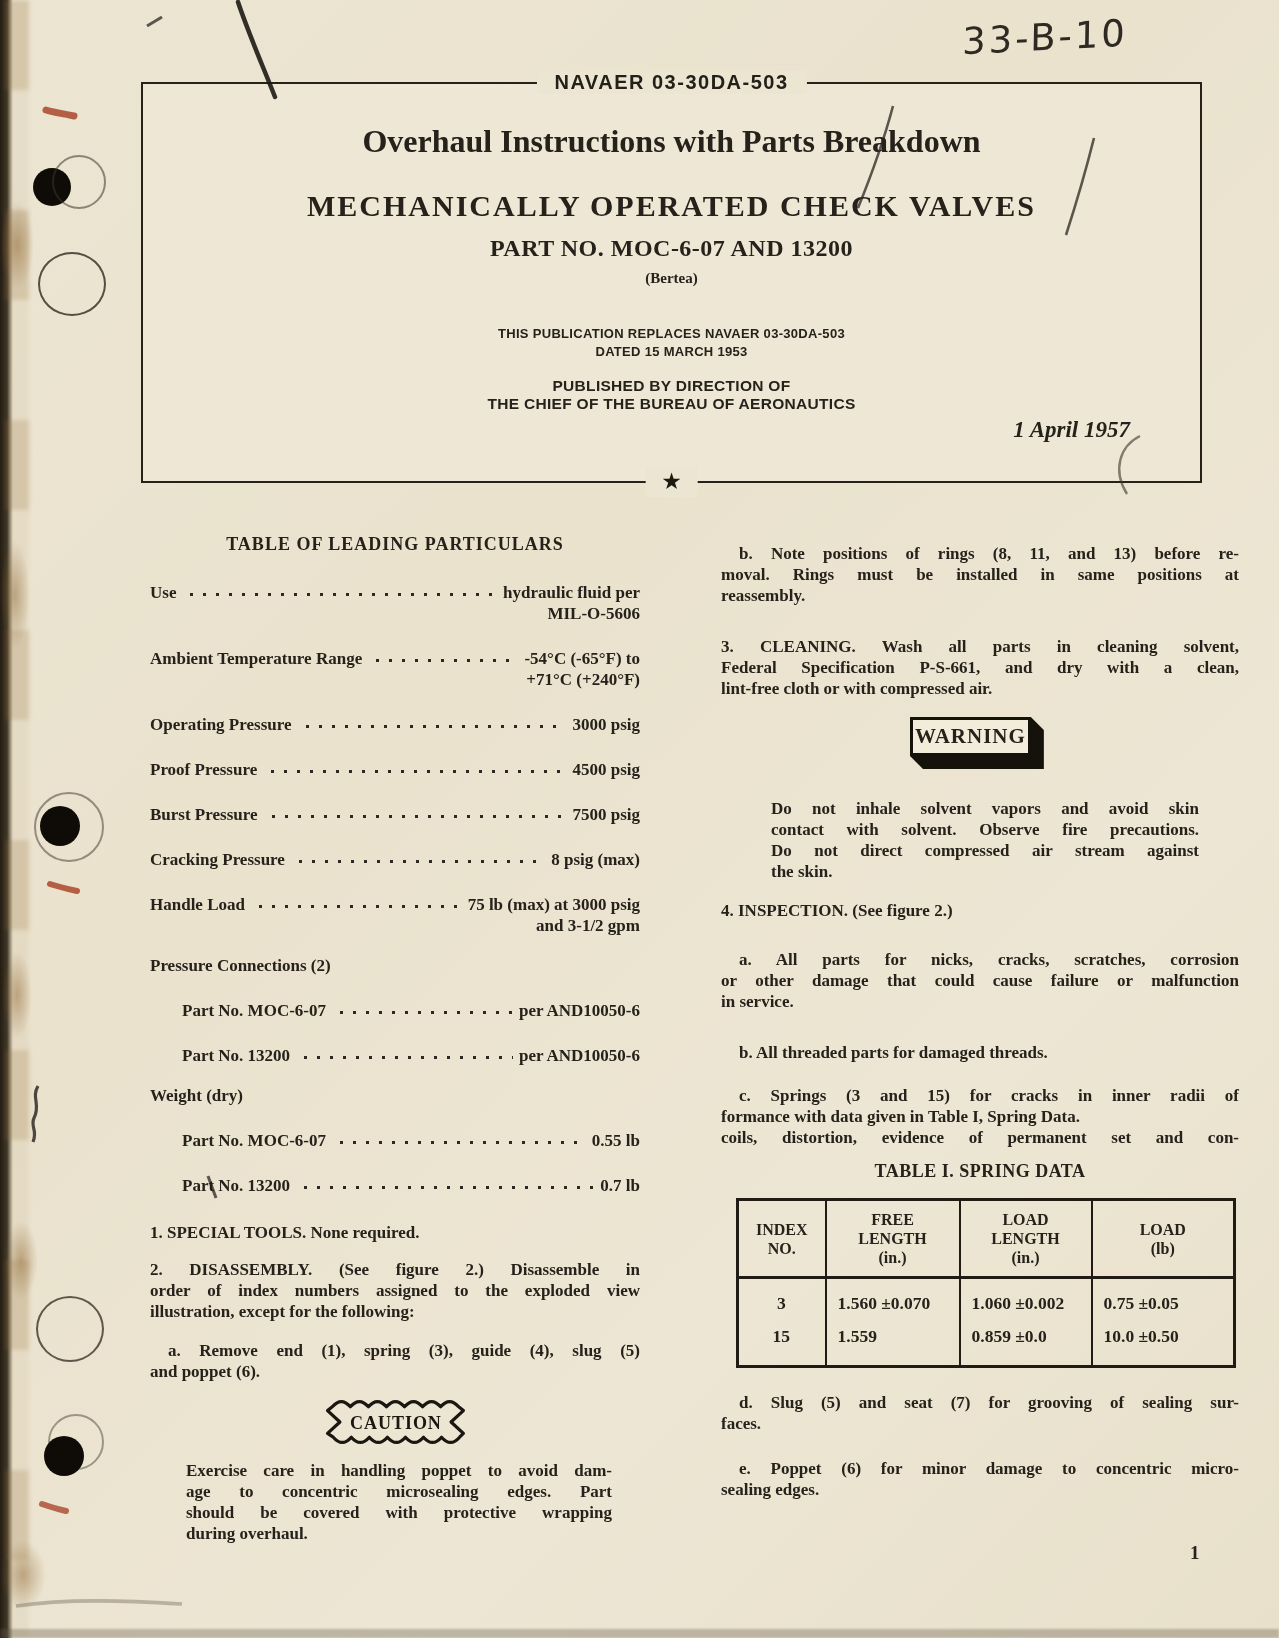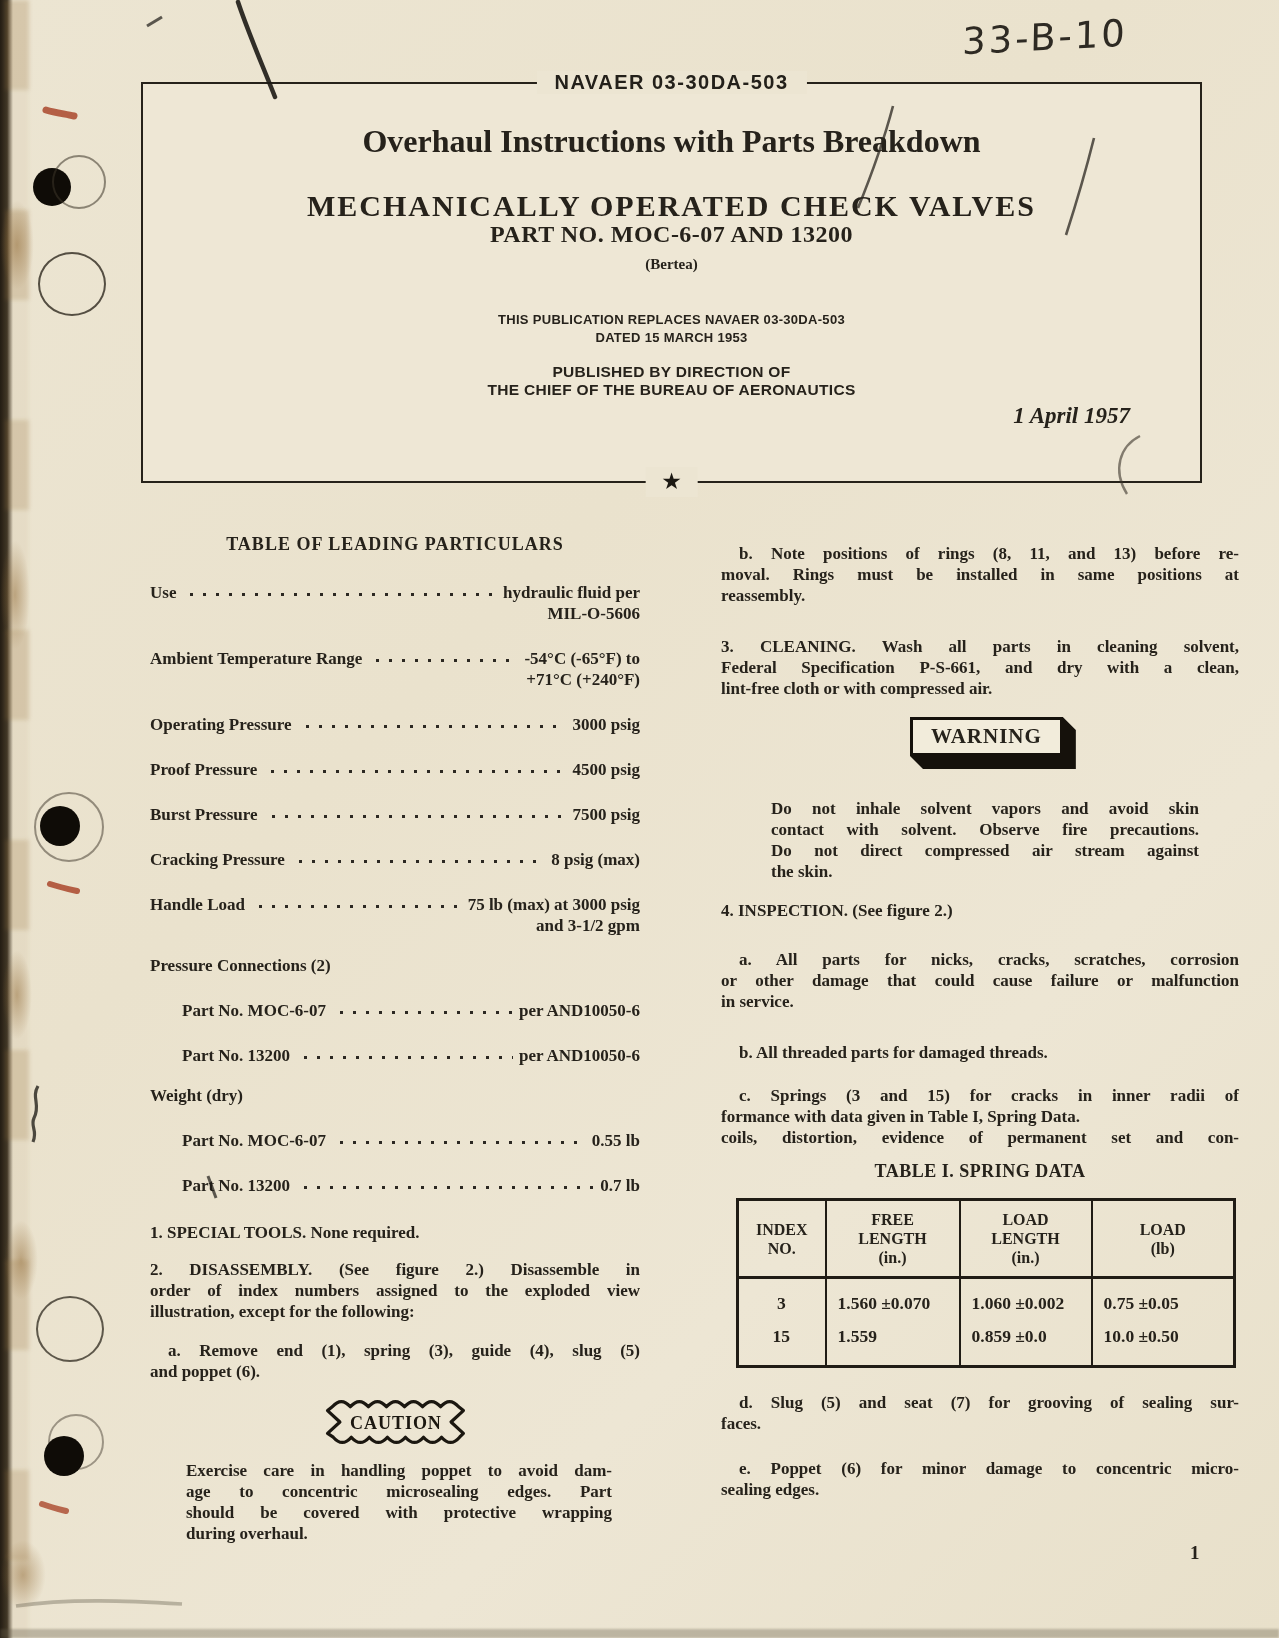--- a/index.html
+++ b/index.html
@@ -21,21 +21,21 @@
   
   .titlebox{position:absolute;left:141px;top:82px;width:1061px;height:401px;box-sizing:border-box;
     border:2.5px solid #26221a;background:#eee7d5;text-align:center;z-index:2;}
   .navaer{position:absolute;top:-13px;left:50%;transform:translateX(-50%);background:#ece5d2;
     padding:0 18px;font-family:"Liberation Sans",sans-serif;font-weight:bold;font-size:20px;
     letter-spacing:1.5px;white-space:nowrap;color:#23201a;}
   .starline{position:absolute;bottom:-16px;left:50%;transform:translateX(-50%);background:#ece5d2;
     padding:0 16px;font-size:23px;line-height:30px;color:#1c1913;}
   .tb-title{margin-top:40px;font-size:32px;line-height:34px;font-weight:bold;}
   .tb-sub{margin-top:32px;font-size:30px;line-height:31px;font-weight:bold;letter-spacing:2px;}
-  .tb-part{font-size:24px;line-height:26px;font-weight:bold;letter-spacing:.5px;}
+  .tb-part{margin-top:14px;font-size:24px;line-height:26px;font-weight:bold;letter-spacing:.5px;}
   .tb-mfr{margin-top:8px;font-size:15px;line-height:18px;font-weight:bold;}
   .tb-replaces{margin-top:38px;font-family:"Liberation Sans",sans-serif;font-weight:bold;
     font-size:13px;line-height:18px;letter-spacing:.3px;}
   .tb-published{margin-top:16px;font-family:"Liberation Sans",sans-serif;font-weight:bold;
     font-size:15.5px;line-height:18px;letter-spacing:.3px;}
   .tb-date{margin-top:4px;font-size:23px;line-height:26px;font-style:italic;font-weight:bold;
     text-align:right;padding-right:70px;}
   
   .col{position:absolute;top:505px;z-index:2;font-size:17px;font-weight:bold;}
   .lcol{left:150px;width:490px;}
@@ -57,21 +57,21 @@
   .mt24{margin-top:24px;}.mt26{margin-top:26px;}.mt28{margin-top:28px;}.mt30{margin-top:30px;}
   .mt38{margin-top:38px;}
   
   .caution-wrap{margin:12px auto 0;width:152px;}
   .caution-wrap svg{display:block;}
   .cau-note{margin:10px 0 0 36px;width:426px;}
   .warn3d{position:relative;display:inline-block;margin:18px 0 0 189px;}
   .warn3d .slab{position:absolute;left:0;top:0;right:-13px;bottom:-13px;background:#15110b;
     clip-path:polygon(0 0,calc(100% - 13px) 0,100% 13px,100% 100%,13px 100%,0 calc(100% - 13px));}
   .warn3d .face{position:relative;border:3px solid #15110b;background:#f2ecdb;
-    padding:4px 18px;font-size:21px;font-weight:bold;letter-spacing:1px;}
+    padding:4px 2px;font-size:21px;font-weight:bold;letter-spacing:1px;}
   .warn-note{margin:42px 0 0 50px;width:428px;}
   
   .tcap{margin-top:12px;text-align:center;font-size:18px;letter-spacing:.5px;line-height:22px;}
   table.sptable{border-collapse:collapse;margin:16px 0 0 15px;width:497px;table-layout:fixed;
     border:3px solid #201c15;}
   .sptable th{border-left:2.5px solid #201c15;border-bottom:3px solid #201c15;
     font-size:16px;line-height:19px;padding:9px 2px;text-align:center;vertical-align:middle;font-weight:bold;}
   .sptable th:first-child{border-left:none;}
   .sptable td{border-left:2.5px solid #201c15;font-size:17.5px;font-weight:bold;text-align:left;padding-left:11px;}
   .sptable td:first-child{border-left:none;text-align:center;padding-left:0;}

